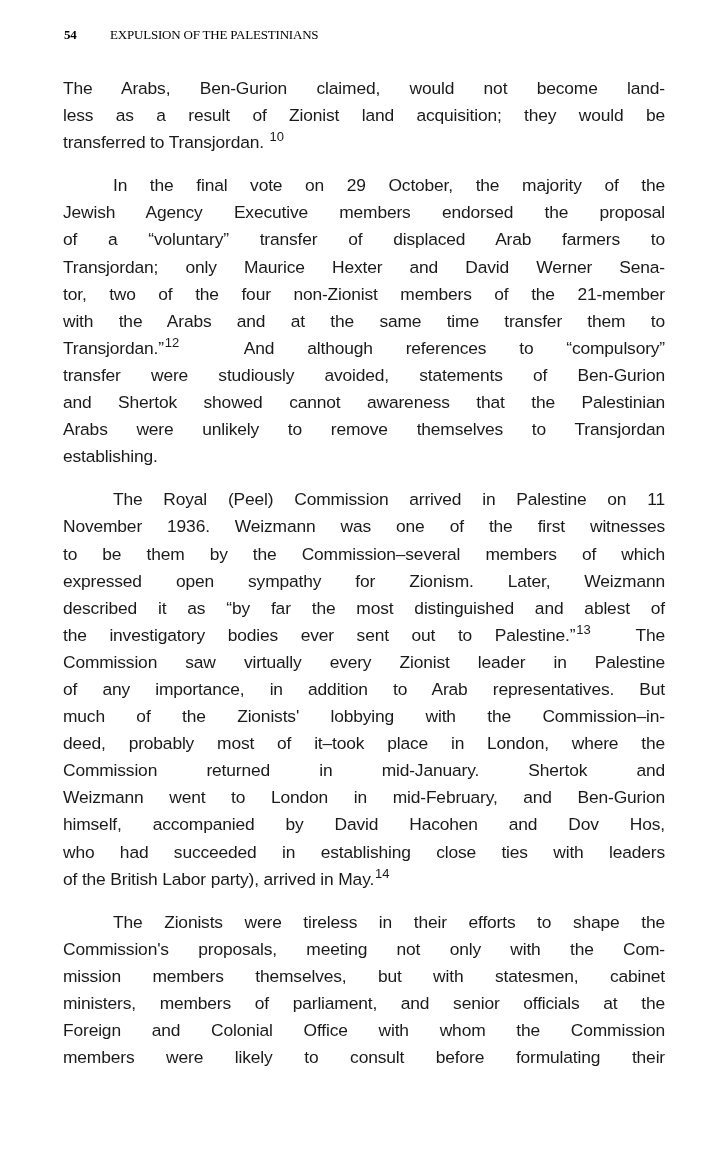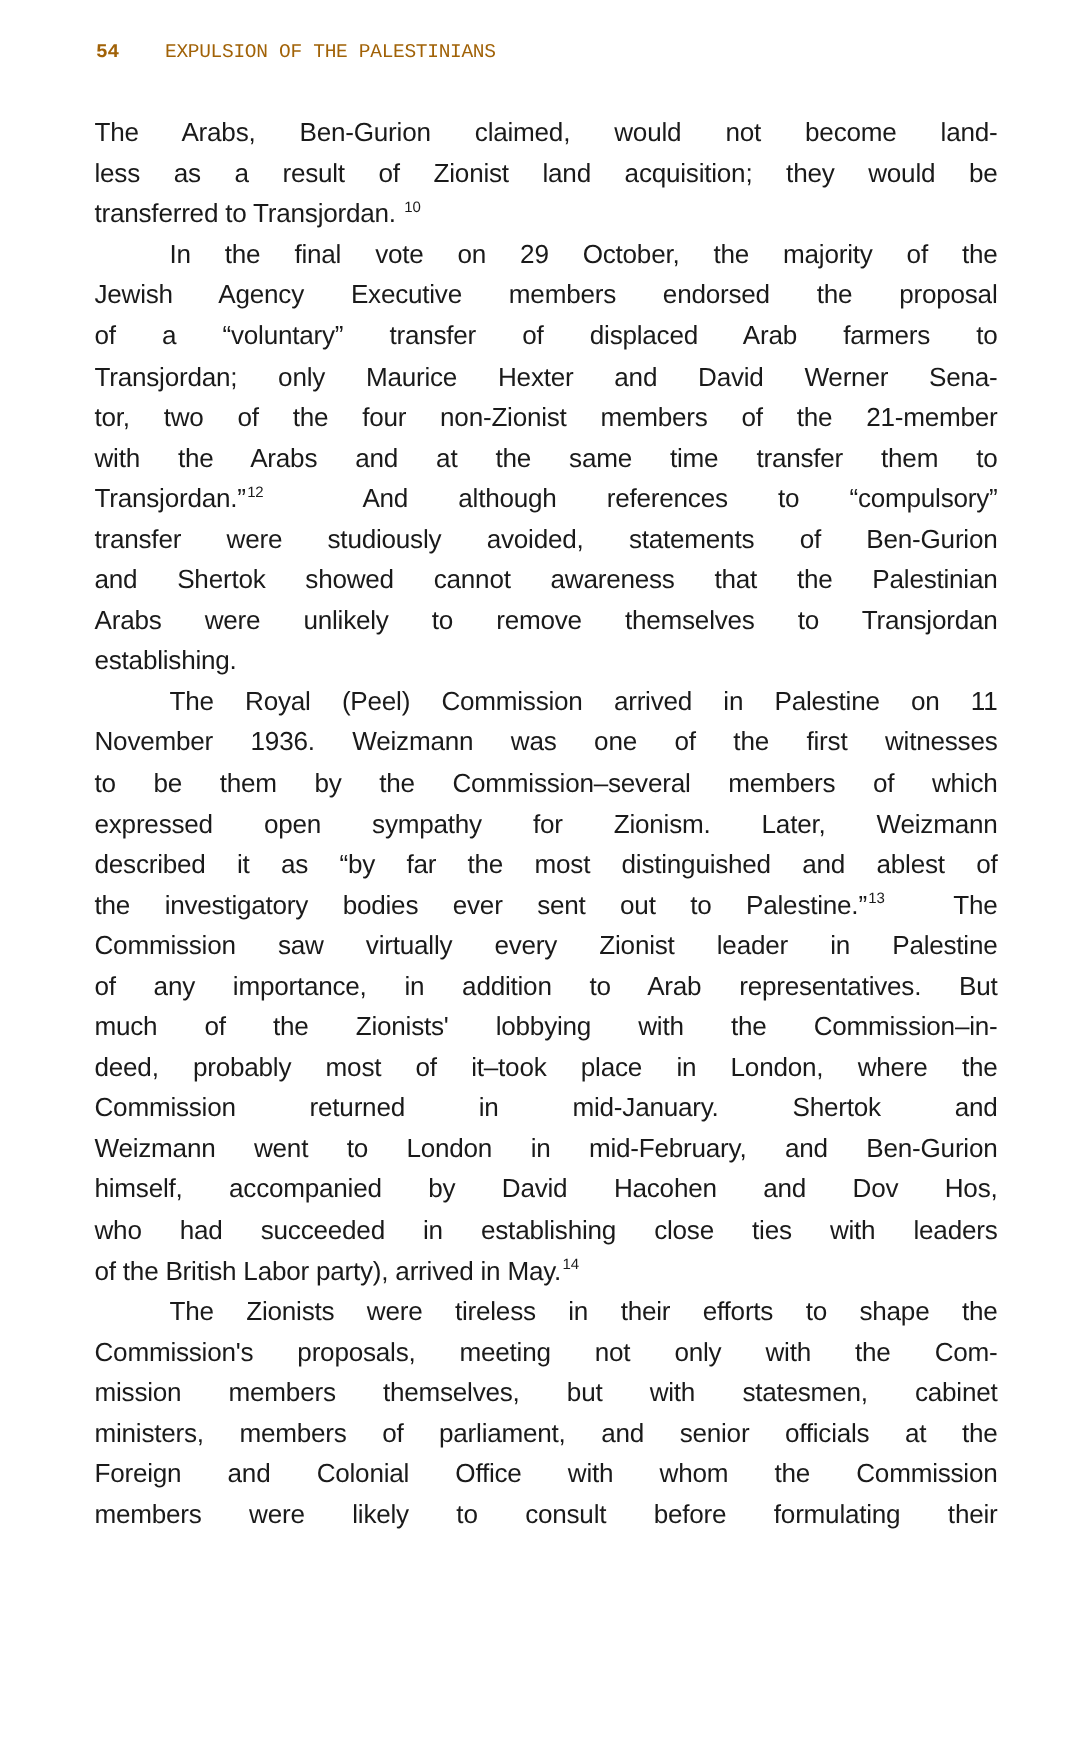--- a/index.html
+++ b/index.html
@@ -11,24 +11,24 @@
       width: 727px;
       height: 1164px;
       position: relative;
       overflow: hidden;
       color: #1a1a1a;
     }
     .running-head {
       position: absolute;
       left: 64px;
       top: 27px;
-      font-family: Liberation Mono, monospace;
+      font-family: Liberation Serif, serif;
       font-size: 13px;
       letter-spacing: -0.2px;
-      color: #a16207;
+      color: #000000;
       white-space: nowrap;
     }
     .running-head .page-number {
       display: inline-block;
       width: 46px;
       font-weight: bold;
     }
     .body-text {
       position: absolute;
       left: 63px;
@@ -44,23 +44,24 @@
       white-space: nowrap;
       text-align: justify;
       text-align-last: justify;
       height: 27.1px;
     }
     .line.last {
       text-align-last: left;
     }
     .line.indent {
       padding-left: 50px;
+      margin-top: 16px;
     }
     sup.fn {
-      font-size: 10px;
+      font-size: 13px;
       vertical-align: 7px;
       line-height: 0;
       margin-left: 1px;
     }
   </style>
 </head>
 <body>
 
 <div class="running-head">
   <span class="page-number">54</span><span class="running-title">EXPULSION OF THE PALESTINIANS</span>

